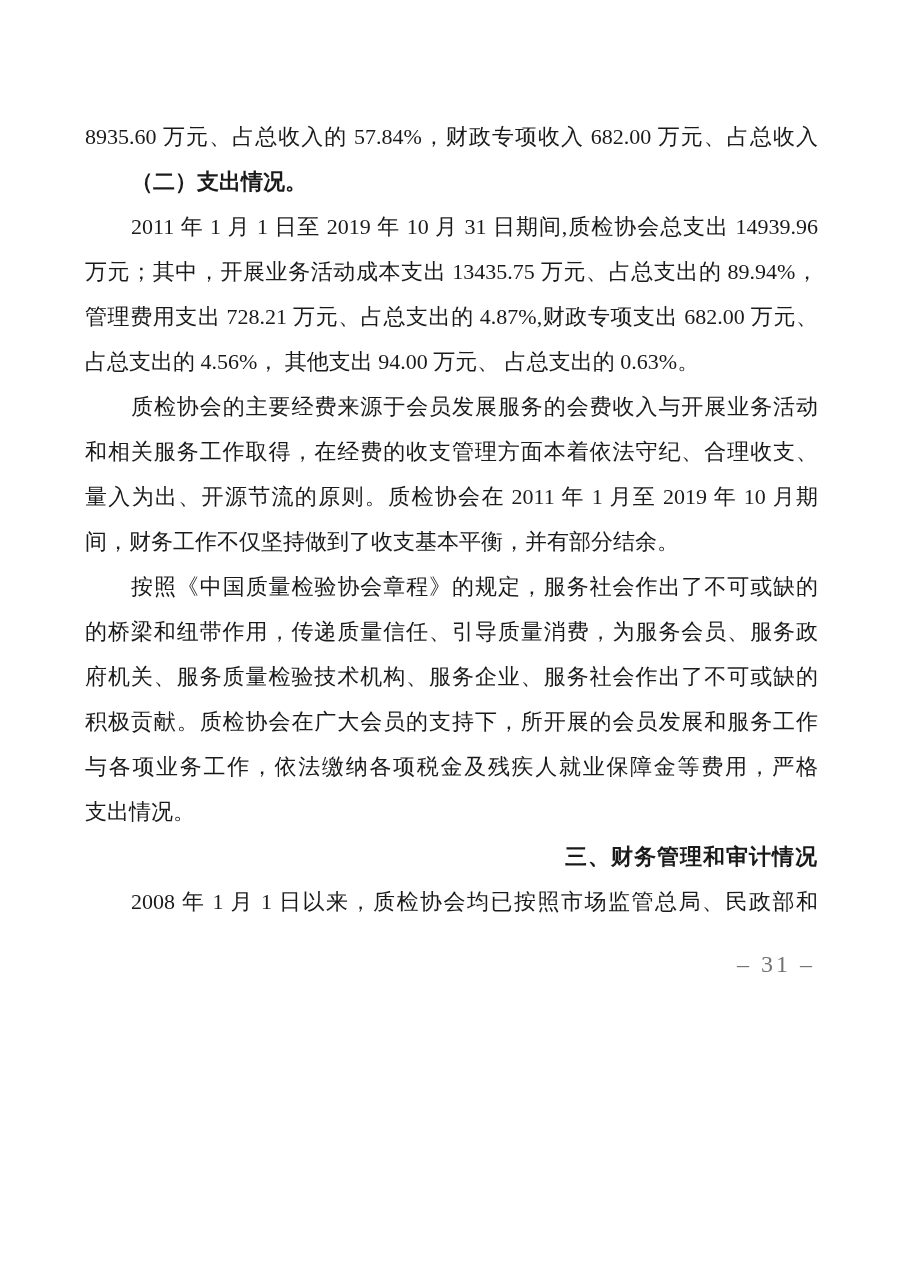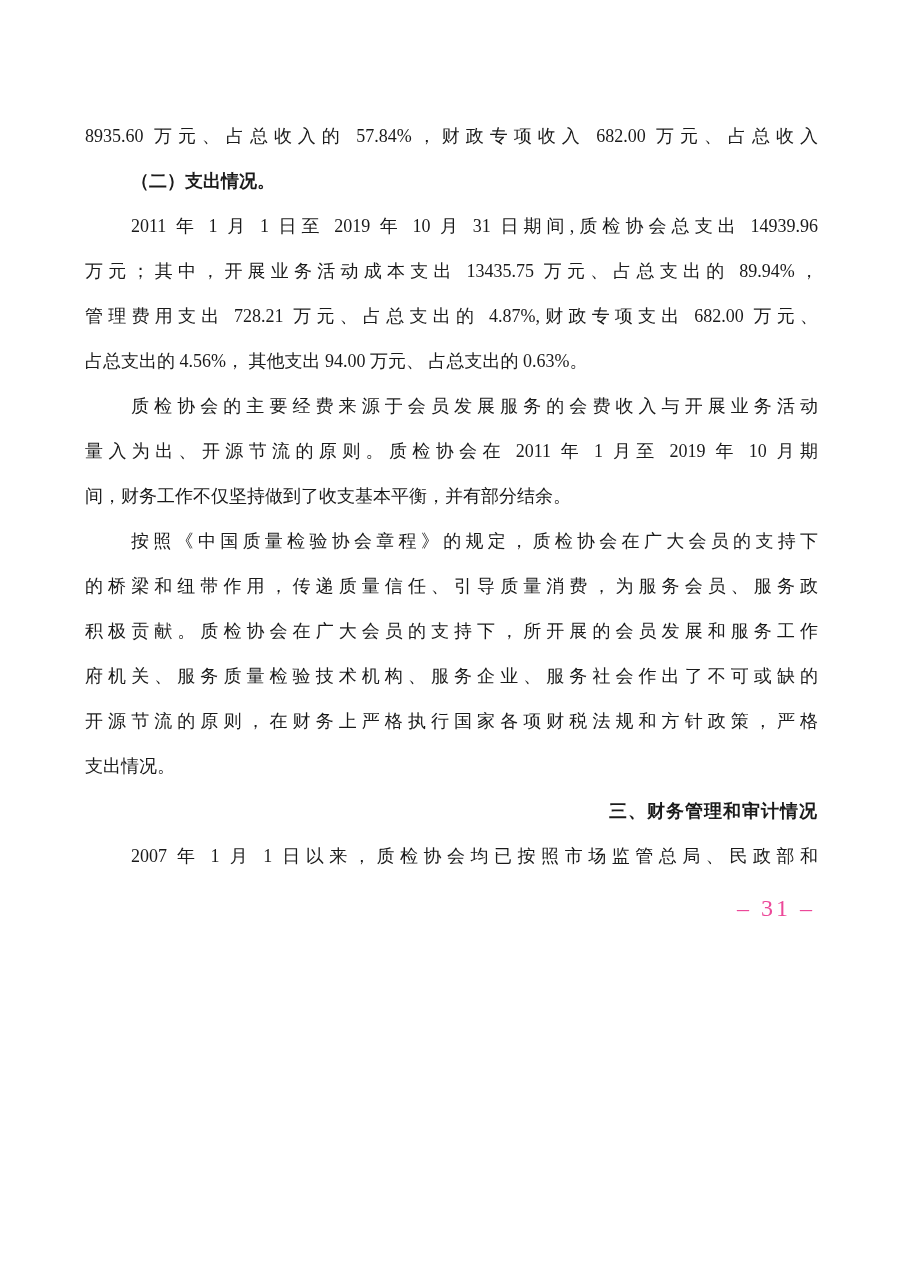--- a/index.html
+++ b/index.html
@@ -14,21 +14,21 @@
     background: #ffffff;
     color: #1a1a1a;
     font-family: "Liberation Serif", serif;
     overflow: hidden;
     box-sizing: border-box;
   }
   .doc-body {
     padding: 114px 82px 0 85px;
   }
   .line {
-    font-size: 18px;
+    font-size: 22px;
     line-height: 45px;
     height: 45px;
     text-align: left;
     white-space: nowrap;
   }
   .line.fill {
     white-space: normal;
     text-align: justify;
     text-align-last: justify;
   }
@@ -38,47 +38,48 @@
   .line.subheading {
     font-weight: bold;
   }
   .line.heading {
     font-weight: bold;
     font-family: "Liberation Sans", sans-serif;
     letter-spacing: 1px;
     text-align: right;
   }
   .page-number {
-    margin-top: 9px;
+    margin-top: 20px;
     padding-right: 85px;
     text-align: right;
     font-size: 24px;
     line-height: 40px;
     letter-spacing: 3px;
-    color: #ec4899;
+    color: #737373;
     font-family: "Liberation Serif", serif;
   }
 </style>
 </head>
 <body>
 
 <div class="page">
   <div class="doc-body">
       <div class="line body fill">8935.60 万元、占总收入的 57.84%，财政专项收入 682.00 万元、占总收入</div>
       <div class="line subheading indent">（二）支出情况。</div>
       <div class="line body indent fill">2011 年 1 月 1 日至 2019 年 10 月 31 日期间,质检协会总支出 14939.96</div>
       <div class="line body fill">万元；其中，开展业务活动成本支出 13435.75 万元、占总支出的 89.94%，</div>
       <div class="line body fill">管理费用支出 728.21 万元、占总支出的 4.87%,财政专项支出 682.00 万元、</div>
       <div class="line body">占总支出的 4.56%， 其他支出 94.00 万元、 占总支出的 0.63%。</div>
       <div class="line body indent fill">质检协会的主要经费来源于会员发展服务的会费收入与开展业务活动</div>
+      <div class="line body fill">和相关服务工作取得，在经费的收支管理方面本着依法守纪、合理收支、</div>
       <div class="line body fill">量入为出、开源节流的原则。质检协会在 2011 年 1 月至 2019 年 10 月期</div>
       <div class="line body">间，财务工作不仅坚持做到了收支基本平衡，并有部分结余。</div>
-      <div class="line body indent fill">按照《中国质量检验协会章程》的规定，质检协会在广大会员的支持下</div>
+      <div class="line body indent fill">按照《中国质量检验协会章程》的规定，服务社会作出了不可或缺的</div>
       <div class="line body fill">的桥梁和纽带作用，传递质量信任、引导质量消费，为服务会员、服务政</div>
+      <div class="line body fill">府机关、服务质量检验技术机构、服务企业、服务社会作出了不可或缺的</div>
       <div class="line body fill">积极贡献。质检协会在广大会员的支持下，所开展的会员发展和服务工作</div>
-      <div class="line body fill">府机关、服务质量检验技术机构、服务企业、服务社会作出了不可或缺的</div>
-      <div class="line body fill">开源节流的原则，在财务上严格执行国家各项财税法规和方针政策，严格</div>
+      <div class="line body fill">与各项业务工作，依法缴纳各项税金及残疾人就业保障金等费用，严格</div>
       <div class="line body">支出情况。</div>
       <div class="line heading indent">三、财务管理和审计情况</div>
-      <div class="line body indent fill">2007 年 1 月 1 日以来，质检协会均已按照市场监管总局、民政部和</div>
+      <div class="line body indent fill">2008 年 1 月 1 日以来，质检协会均已按照市场监管总局、民政部和</div>
     </div>
   <div class="page-number">– 31 –</div>
 </div>
 
 </body></html>

